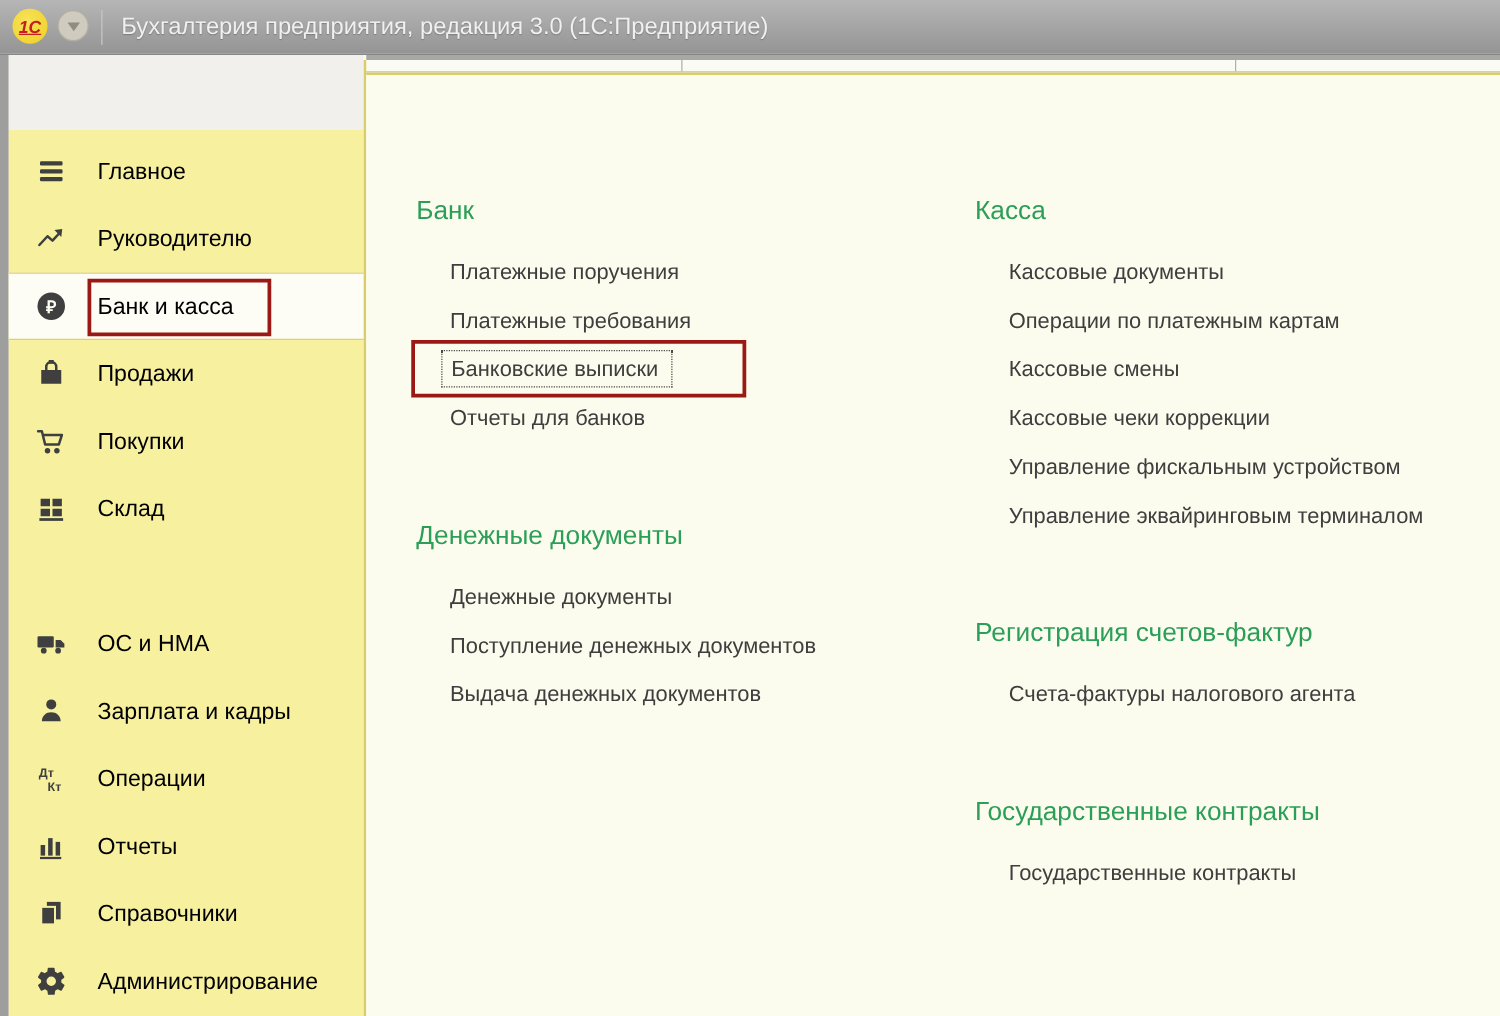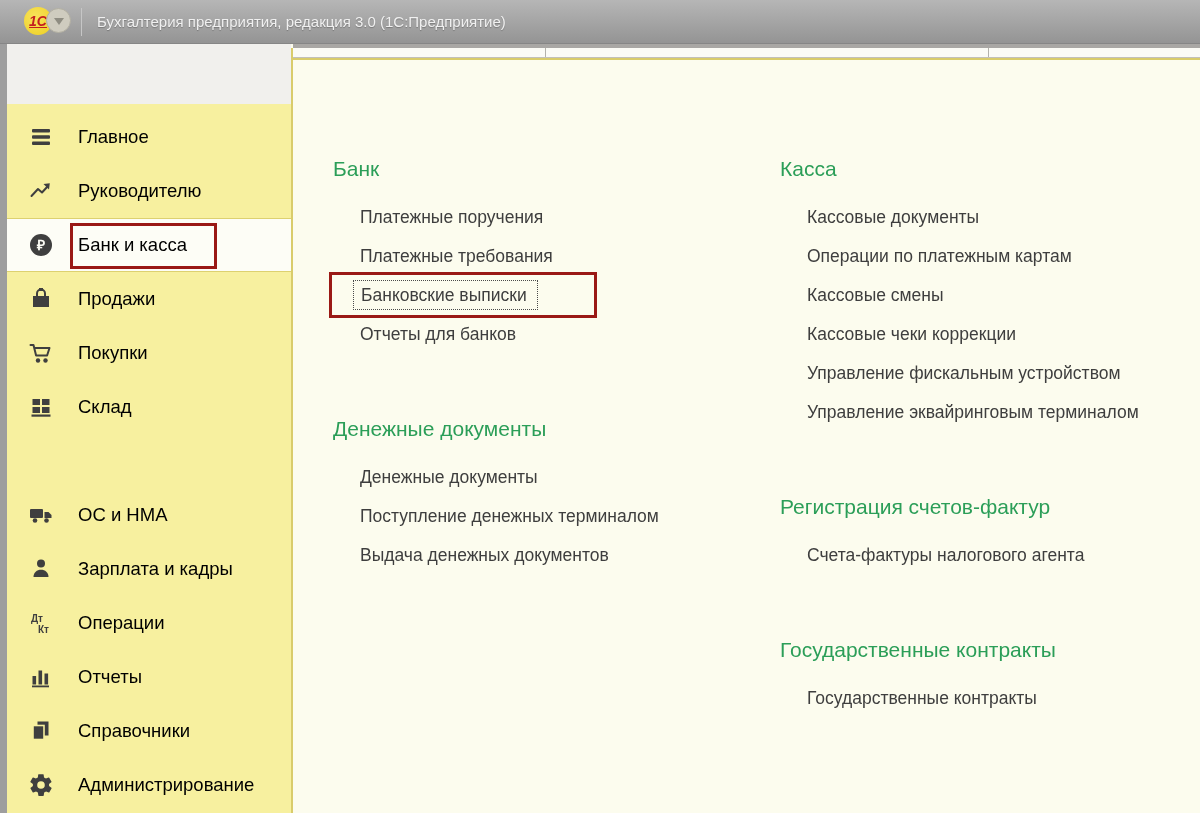--- a/index.html
+++ b/index.html
@@ -3,30 +3,30 @@
 <meta charset="utf-8">
 <style>
   * { margin:0; padding:0; box-sizing:border-box; }
   html,body { width:1200px; height:813px; overflow:hidden; background:#fcfcee;
               font-family:"Liberation Sans", sans-serif; }
   .abs { position:absolute; }
 
   
   #titlebar { left:0; top:0; width:1200px; height:44px;
     background:linear-gradient(#b6b6b6,#949494); border-bottom:1px solid #868686; }
-  #logo { left:24px; top:7px; width:28px; height:28px; border-radius:50%;
+  #logo { left:10px; top:7px; width:28px; height:28px; border-radius:50%;
     background:radial-gradient(circle at 40% 35%, #f8e35a, #edcf22);
     color:#c41f1f; font-weight:700; font-style:italic; font-size:14px;
     display:flex; align-items:center; justify-content:center;text-decoration:underline; }
   #sysmenu-btn { left:46px; top:8px; width:25px; height:25px; border-radius:50%;
     background:#cfccbf; border:1px solid #b2afa2; display:flex; align-items:center; justify-content:center; }
   #sysmenu-btn .tri { width:0; height:0; border-left:5px solid transparent;
     border-right:5px solid transparent; border-top:7px solid #8f8d82; margin-top:2px; }
   #titlebar-sep { left:81px; top:8px; width:1px; height:28px; background:#c6c6c6; }
-  #window-title { left:97px; top:0; height:44px; line-height:44px; font-size:15px;
+  #window-title { left:97px; top:0; height:44px; line-height:44px; font-size:19px;
     color:#f0f0f0; text-shadow:0 1px 1px rgba(0,0,0,.25); white-space:nowrap; }
 
   
   #left-edge { left:0; top:44px; width:7px; height:769px; background:#9e9e9e; }
 
   
   #toolbar { left:7px; top:44px; width:284px; height:60px; background:#f1f0ed; }
   .tool-ic { position:absolute; top:61px; width:28px; height:28px; }
   .tool-ic svg { width:28px; height:28px; }
 
@@ -273,21 +273,21 @@
     <div class="menu-item">Платежные поручения</div>
     <div class="menu-item">Платежные требования</div>
     <div class="menu-item">
       <span class="focus-ring">Банковские выписки</span>
     </div>
     <div class="menu-item">Отчеты для банков</div>
   </div>
   <div class="section">
     <div class="section-title">Денежные документы</div>
     <div class="menu-item">Денежные документы</div>
-    <div class="menu-item">Поступление денежных терминалом</div>
+    <div class="menu-item">Поступление денежных документов</div>
     <div class="menu-item">Выдача денежных документов</div>
   </div>
 </div>
 
 <div class="col" id="col-2">
   <div class="section">
     <div class="section-title">Касса</div>
     <div class="menu-item">Кассовые документы</div>
     <div class="menu-item">Операции по платежным картам</div>
     <div class="menu-item">Кассовые смены</div>

